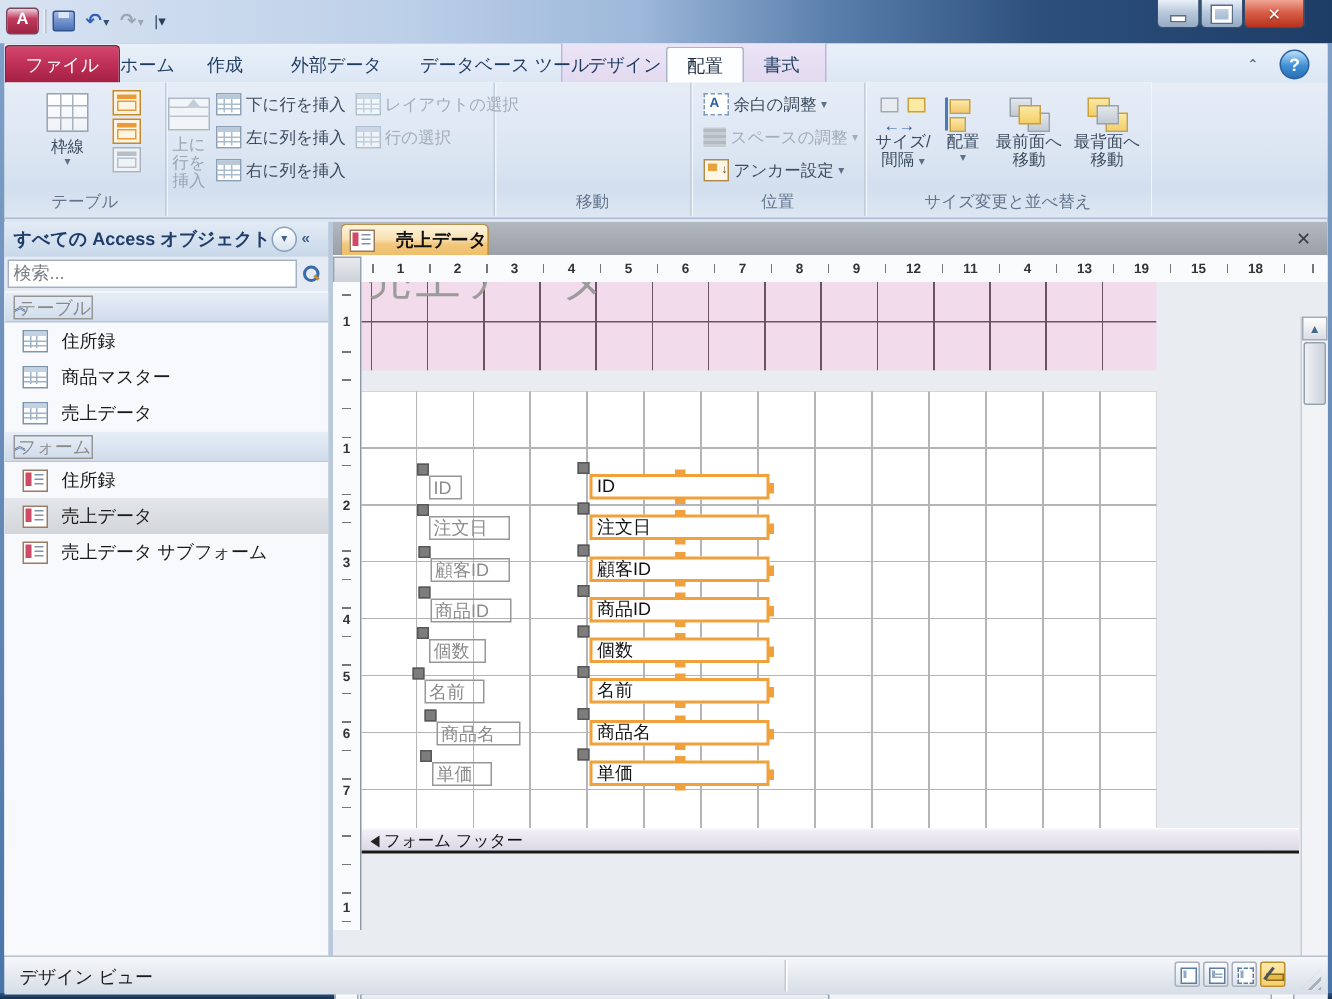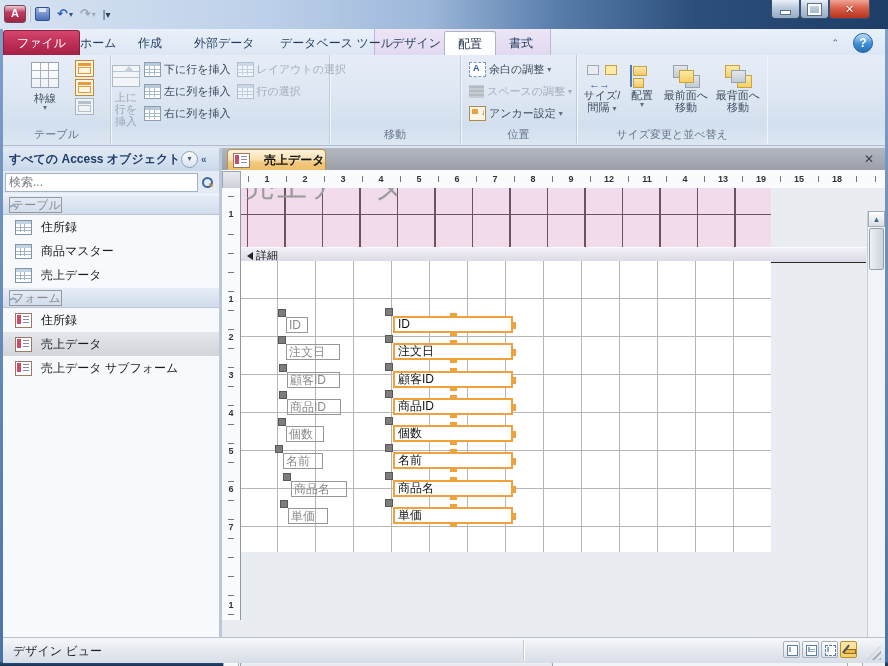--- a/index.html
+++ b/index.html
@@ -483,44 +483,44 @@
         <span class="hrnum" style="left: 615px;">18</span>
       </div>
 
     <div id="canvas">
       <div id="formheader">
         <div id="fh-grid"></div>
         <div id="fh-hline"></div>
         <div id="fh-title">売上データ</div>
       </div>
 
-      <div id="detailbar" class="secbar">
-        <span class="flag"></span>
-        <span>詳細</span>
-      </div>
 
       <div id="detail">
           <div class="lbl" style="left: 46px; top: 56px; width: 22px;">ID<div class="hgray" style="left: -9px; top: -9px;"></div></div>
           <div class="tb" style="left: 153px; top: 55px;">ID<div class="hgray" style="left: -10px; top: -10px;"></div><div class="nub t"></div><div class="nub b"></div><div class="nub r"></div></div>
           <div class="lbl" style="left: 46px; top: 83px; width: 54px;">注文日<div class="hgray" style="left: -9px; top: -9px;"></div></div>
           <div class="tb" style="left: 153px; top: 82px;">注文日<div class="hgray" style="left: -10px; top: -10px;"></div><div class="nub t"></div><div class="nub b"></div><div class="nub r"></div></div>
           <div class="lbl" style="left: 47px; top: 111px; width: 53px;">顧客ID<div class="hgray" style="left: -9px; top: -9px;"></div></div>
           <div class="tb" style="left: 153px; top: 110px;">顧客ID<div class="hgray" style="left: -10px; top: -10px;"></div><div class="nub t"></div><div class="nub b"></div><div class="nub r"></div></div>
           <div class="lbl" style="left: 47px; top: 138px; width: 54px;">商品ID<div class="hgray" style="left: -9px; top: -9px;"></div></div>
           <div class="tb" style="left: 153px; top: 137px;">商品ID<div class="hgray" style="left: -10px; top: -10px;"></div><div class="nub t"></div><div class="nub b"></div><div class="nub r"></div></div>
           <div class="lbl" style="left: 46px; top: 165px; width: 38px;">個数<div class="hgray" style="left: -9px; top: -9px;"></div></div>
           <div class="tb" style="left: 153px; top: 164px;">個数<div class="hgray" style="left: -10px; top: -10px;"></div><div class="nub t"></div><div class="nub b"></div><div class="nub r"></div></div>
           <div class="lbl" style="left: 43px; top: 192px; width: 40px;">名前<div class="hgray" style="left: -9px; top: -9px;"></div></div>
           <div class="tb" style="left: 153px; top: 191px;">名前<div class="hgray" style="left: -10px; top: -10px;"></div><div class="nub t"></div><div class="nub b"></div><div class="nub r"></div></div>
           <div class="lbl" style="left: 51px; top: 220px; width: 56px;">商品名<div class="hgray" style="left: -9px; top: -9px;"></div></div>
           <div class="tb" style="left: 153px; top: 219px;">商品名<div class="hgray" style="left: -10px; top: -10px;"></div><div class="nub t"></div><div class="nub b"></div><div class="nub r"></div></div>
           <div class="lbl" style="left: 48px; top: 247px; width: 40px;">単価<div class="hgray" style="left: -9px; top: -9px;"></div></div>
           <div class="tb" style="left: 153px; top: 246px;">単価<div class="hgray" style="left: -10px; top: -10px;"></div><div class="nub t"></div><div class="nub b"></div><div class="nub r"></div></div>
         </div>
 
+      <div id="footerbar" class="secbar">
+        <span class="flag"></span>
+        <span>フォーム フッター</span>
+      </div>
 
       <div id="vruler">
           <div id="vr-ticks"></div>
           <span class="vrnum" style="top: 26px;">1</span>
           <span class="vrnum" style="top: 111px;">1</span>
           <span class="vrnum" style="top: 149px;">2</span>
           <span class="vrnum" style="top: 187px;">3</span>
           <span class="vrnum" style="top: 225px;">4</span>
           <span class="vrnum" style="top: 263px;">5</span>
           <span class="vrnum" style="top: 301px;">6</span>

